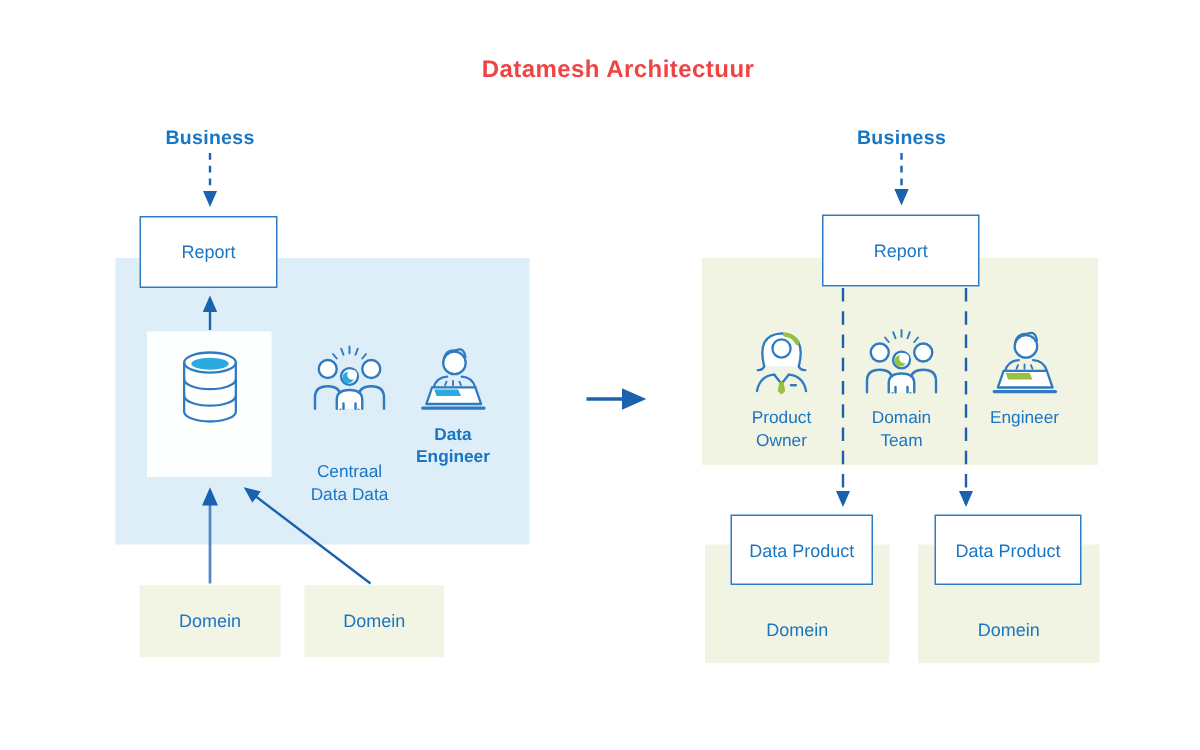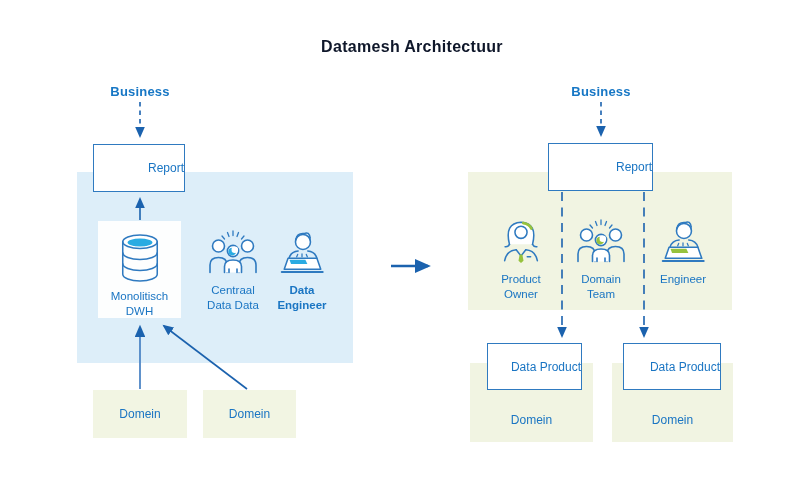--- a/index.html
+++ b/index.html
@@ -1,30 +1,30 @@
 <!DOCTYPE html>
 <html><head>
 <meta charset="utf-8">
 <style>
   html,body{margin:0;padding:0;background:#fff;}
   .stage{position:relative;width:800px;height:500px;background:#ffffff;
          font-family:"Liberation Sans",sans-serif;overflow:hidden;}
 
   .title{position:absolute;left:212px;top:38px;width:400px;text-align:center;
-         font-size:16px;font-weight:bold;color:#0f172a;letter-spacing:.3px;}
+         font-size:16px;font-weight:bold;color:#ef4444;letter-spacing:.3px;}
 
   .biz{position:absolute;width:110px;text-align:center;font-size:13px;
        font-weight:bold;color:#1777c5;letter-spacing:.2px;}
 
   .panel{position:absolute;}
   .panel.blue{background:#ddeef9;}
   .panel.green{background:#f1f4e2;}
 
   .box{position:absolute;background:#ffffff;border:1.5px solid #2f7ac0;
-       display:flex;align-items:center;justify-content:flex-end;
+       display:flex;align-items:center;justify-content:center;
        color:#1a75c3;font-size:12px;box-sizing:border-box;}
 
   .softbox{position:absolute;background:#f2f5e3;display:flex;align-items:center;
            justify-content:center;color:#1a75c3;font-size:12px;box-sizing:border-box;}
 
   .domain-area{position:absolute;background:#f1f4e2;display:flex;align-items:flex-end;
                justify-content:center;color:#1a75c3;font-size:12px;
                padding-bottom:15px;box-sizing:border-box;}
 
   .whitebox{position:absolute;background:#fdfefe;display:flex;flex-direction:column;
@@ -65,27 +65,23 @@
   <div class="whitebox cyan-accent" style="left:98px;top:221px;width:83px;height:97px;">
     <span class="icon-slot" style="height:52px;">
       <svg width="46" height="52" viewBox="0 0 48 54">
         <ellipse class="stw" cx="24" cy="10" rx="18" ry="7"></ellipse>
         <ellipse class="accent-fill" cx="24" cy="10.8" rx="13" ry="4.2"></ellipse>
         <path class="st" d="M6 10 V44 A18 7 0 0 0 42 44 V10"></path>
         <path class="st" d="M6 21.5 A18 7 0 0 0 42 21.5"></path>
         <path class="st" d="M6 33 A18 7 0 0 0 42 33"></path>
       </svg>
     </span>
-    <div class="fig-label">
-      <div>Monolitisch</div>
-      <div>DWH</div>
-    </div>
-  </div>
-
-  <div class="figure cyan-accent" style="left:191px;top:222px;">
+  </div>
+
+  <div class="figure cyan-accent" style="left:191px;top:222px;gap:25px;">
     <span class="icon-slot">
       <svg width="56" height="54" viewBox="0 0 56 54">
         <path class="st thin" d="M17 12 L19.5 15 M22.5 8.5 L24 12.5 M28 7 L28 11.5 M33.5 8.5 L32 12.5 M39 12 L36.5 15"></path>
         <circle class="stw" cx="13.5" cy="22" r="6"></circle>
         <path class="st" d="M5 48.5 V41 Q5 33.5 13.5 33.5 Q22 33.5 22 41 V48.5"></path>
         <circle class="stw" cx="42.5" cy="22" r="6"></circle>
         <path class="st" d="M34 48.5 V41 Q34 33.5 42.5 33.5 Q51 33.5 51 41 V48.5"></path>
         <path class="stw" d="M19.5 48.5 V42.5 Q19.5 36 28 36 Q36.5 36 36.5 42.5 V48.5"></path>
         <path class="st" d="M24 48.5 V45 M32 48.5 V45"></path>
         <circle class="stw" cx="28" cy="27" r="5.6"></circle>

